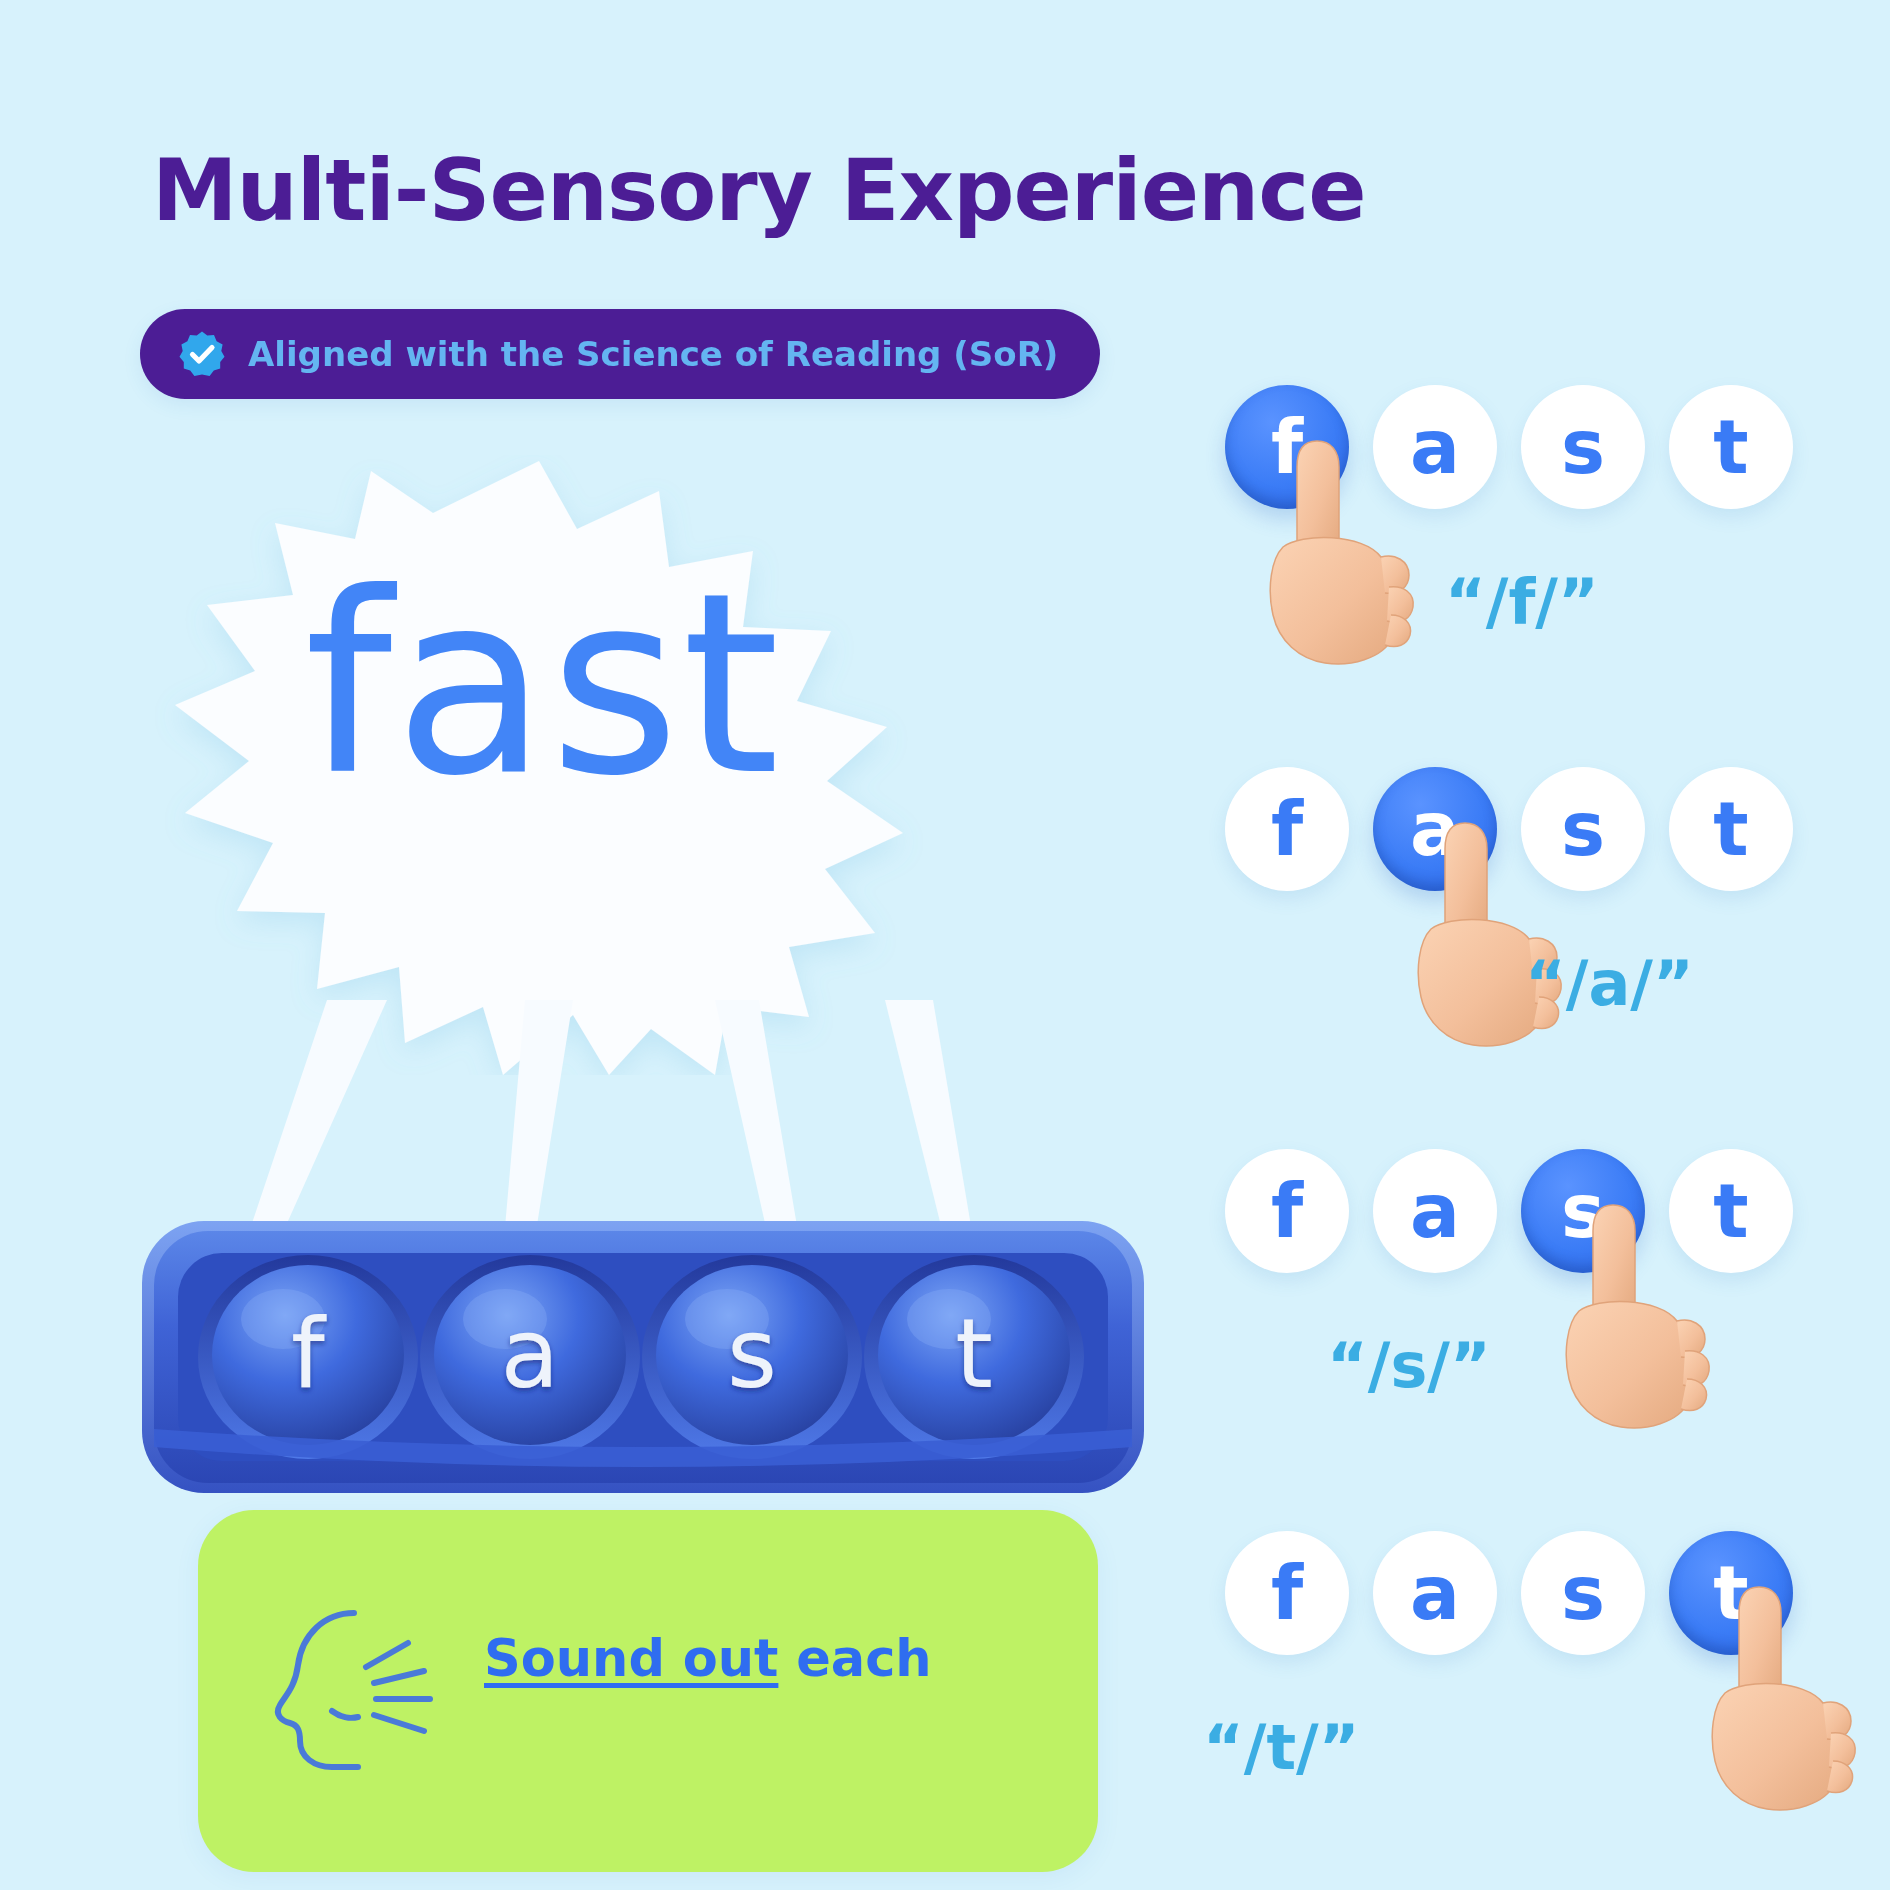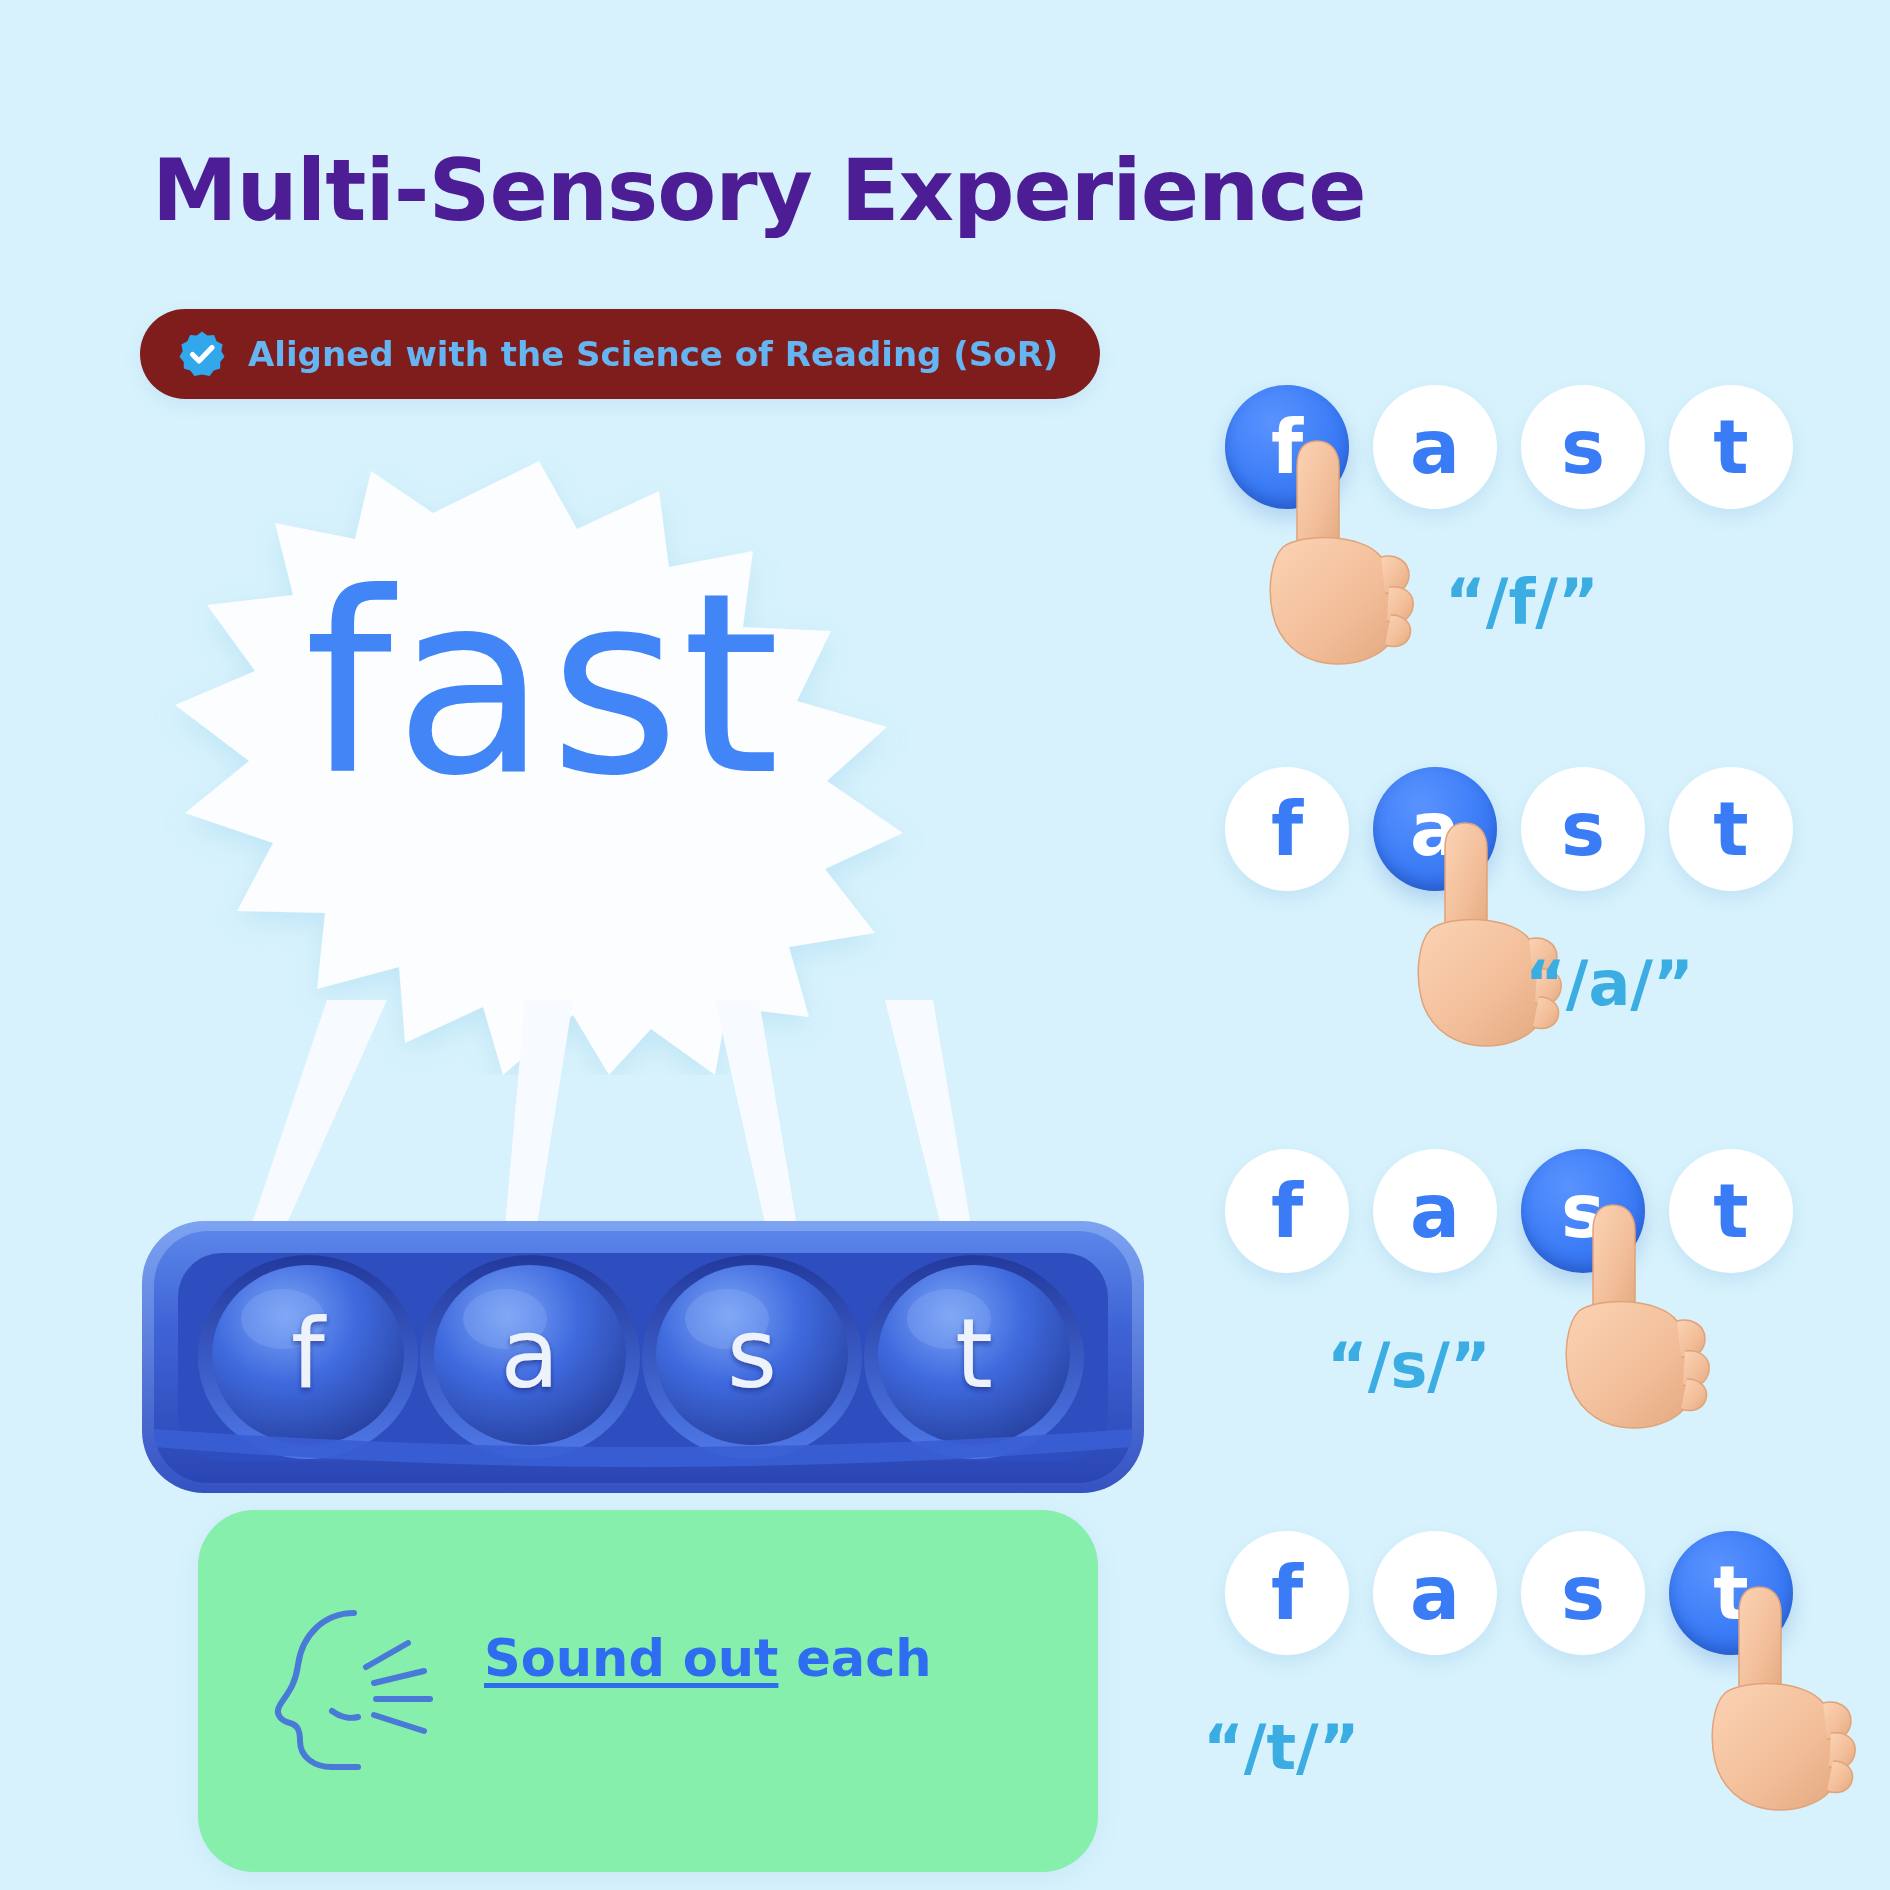--- a/index.html
+++ b/index.html
@@ -21,21 +21,21 @@
     color: #4c1d95;
     white-space: nowrap;
     margin-left: 14px;
   }
 
   
   .badge {
     position: absolute; left: 140px; top: 309px;
     height: 90px;
     display: flex; align-items: center;
-    background: #7f1d1d;
+    background: #4c1d95;
     border-radius: 46px;
     padding: 0 42px 0 38px;
     box-shadow: 0 6px 18px rgba(60,130,200,.10);
   }
   .badge-icon { width: 48px; height: 48px; flex: 0 0 48px; margin-right: 22px; }
   .badge-text {
     font-family: "DejaVu Sans", sans-serif;
     font-weight: 700;
     font-size: 34px;
     color: #64b5f1;
@@ -59,21 +59,21 @@
   
   .tails { position: absolute; left: 95px; top: 1000px; width: 880px; height: 260px; }
 
   
   .popit-wrap { position: absolute; left: 138px; top: 1215px; width: 1010px; height: 285px; }
 
   
   .note-panel {
     position: absolute; left: 198px; top: 1510px;
     width: 900px; height: 362px;
-    background: #86efac;
+    background: #bef264;
     border-radius: 56px;
     display: flex; align-items: center;
     padding: 0 56px 0 60px;
     box-shadow: 0 6px 24px rgba(60,130,200,.08);
   }
   .mouth-icon { width: 200px; height: 200px; flex: 0 0 200px; margin-right: 26px; }
   .note-text {
     font-family: "DejaVu Sans", sans-serif;
     font-weight: 700;
     font-size: 51px;

